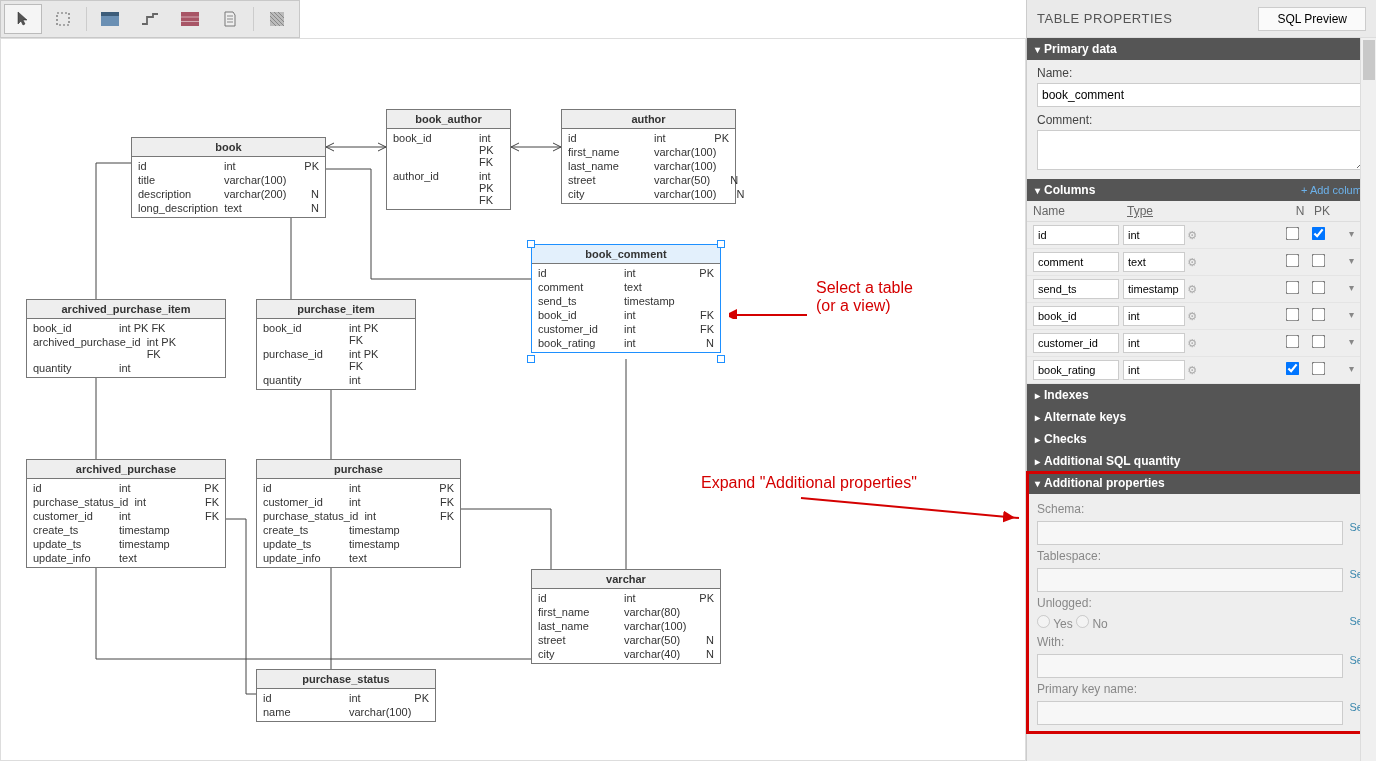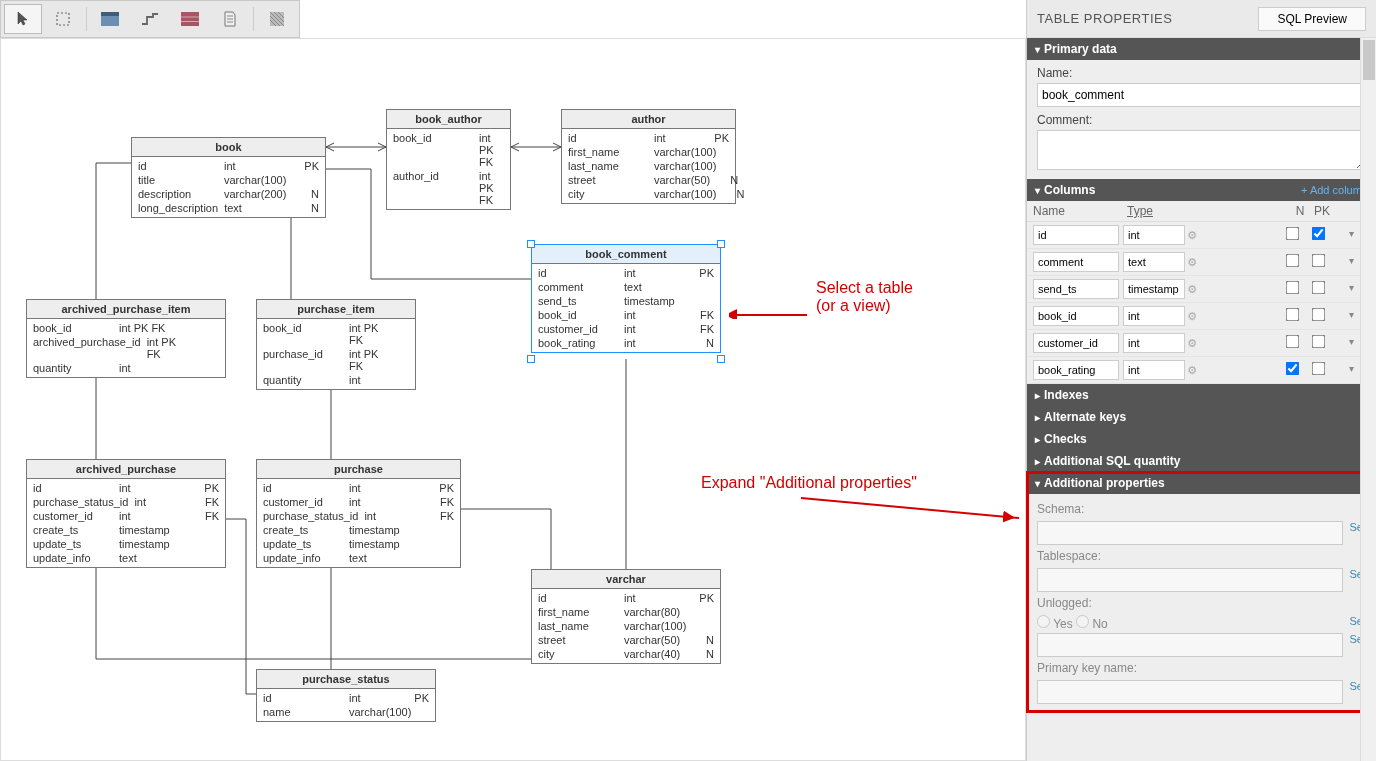--- a/index.html
+++ b/index.html
@@ -738,20 +738,23 @@
           <label>Unlogged:</label>
         </div>
     <div class="addl-row">
       <span class="radio" style="flex:1">
         <input type="radio" disabled="" style=""> <span>Yes</span>
         <input type="radio" disabled="" style=""> <span>No</span>
       </span>
       <span class="set">Set</span>
     </div>
     <div class="addl-row">
+          <label>With:</label>
+        </div>
+    <div class="addl-row">
       <input type="text" style="">
       <span class="set">Set</span>
     </div>
     <div class="addl-row">
           <label>Primary key name:</label>
         </div>
     <div class="addl-row">
       <input type="text" style="">
       <span class="set">Set</span>
     </div>

